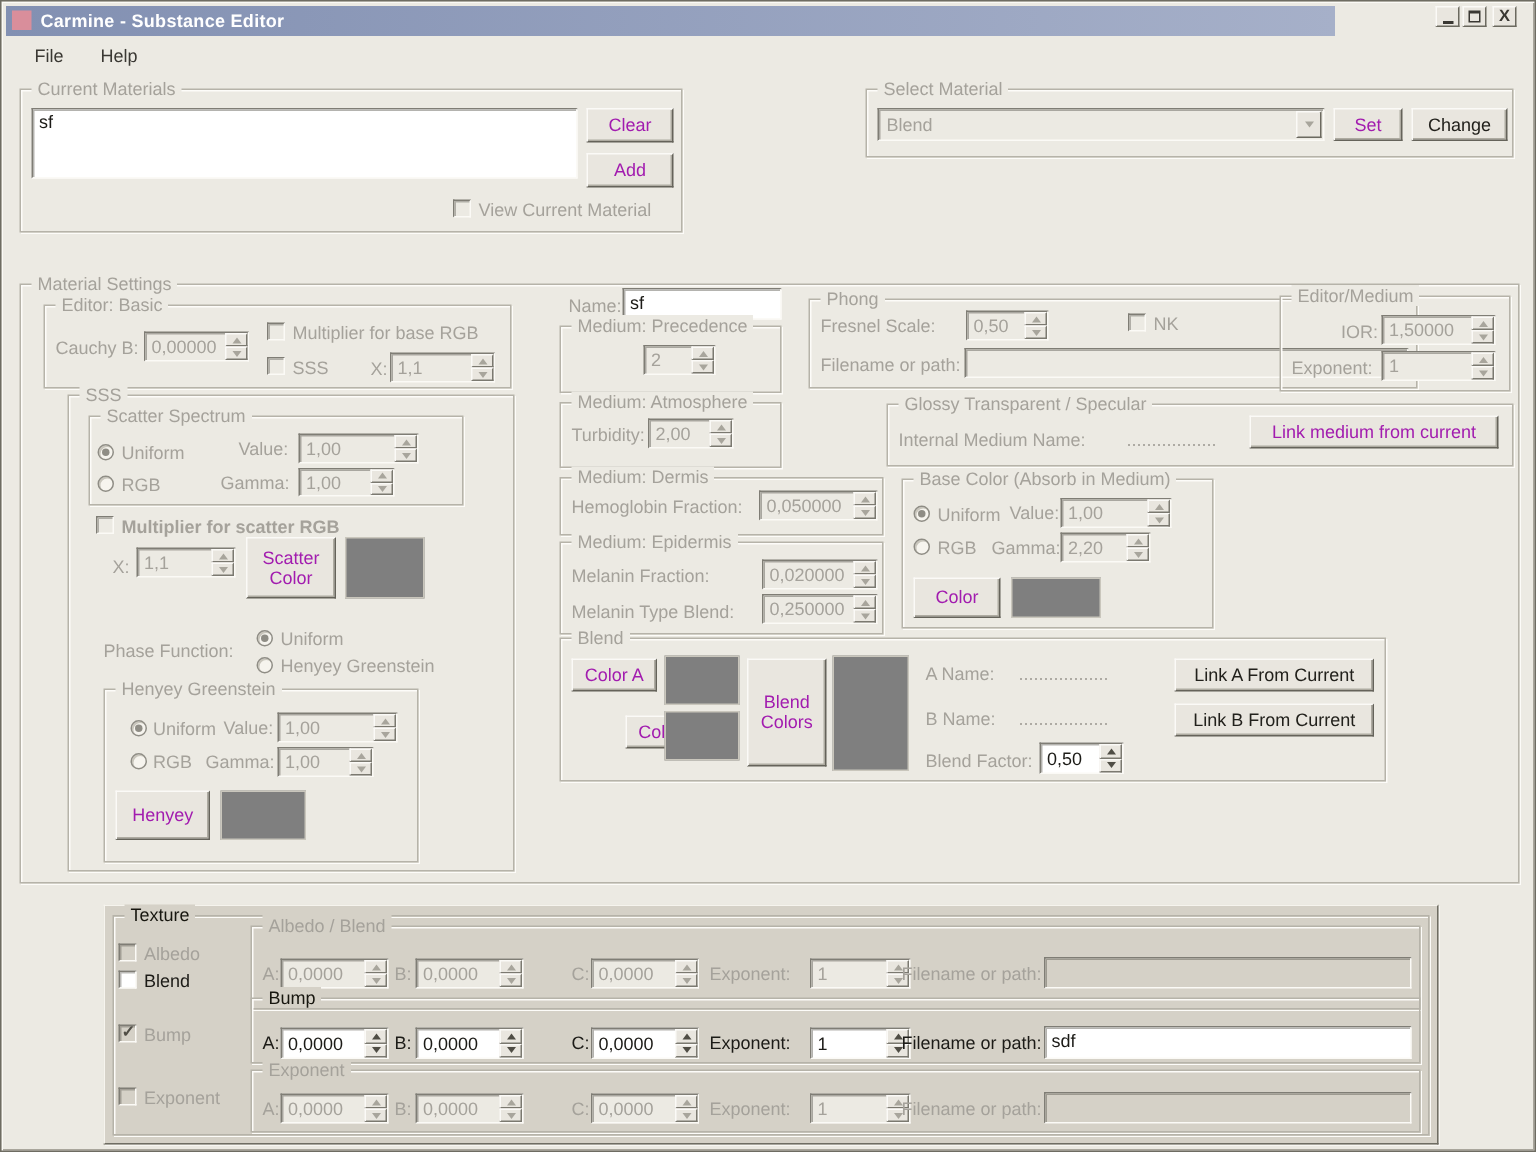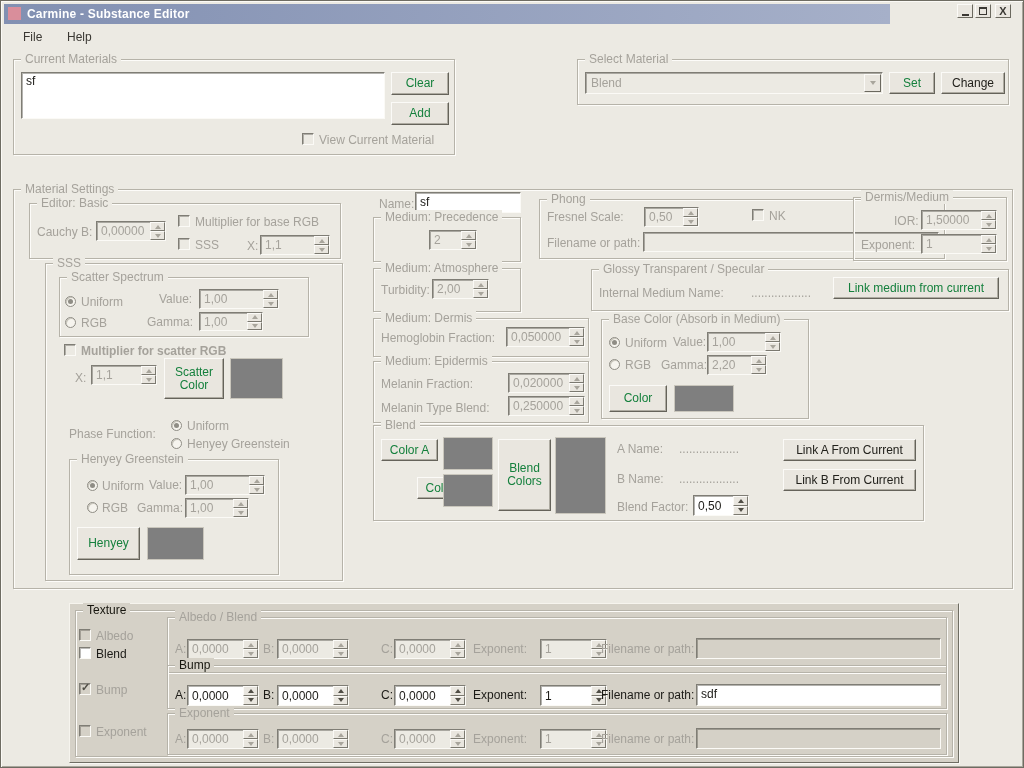--- a/index.html
+++ b/index.html
@@ -30,21 +30,21 @@
   .gl.en { color:#17160f; }
   .gl.t { background:#d5d1c7; }
 
   .lbl { position:absolute; color:#a5a29b; white-space:nowrap; line-height:14px; }
   .lbl.en { color:#1c1b17; }
 
   .btn { position:absolute; background:#e9e6df; color:#22211c; text-align:center;
     border:1px solid; border-color:#fbfaf7 #65635a #65635a #fbfaf7;
     box-shadow: inset -1px -1px 0 #aeab a1; box-shadow: inset -1px -1px 0 #aeaba1;
     display:flex; align-items:center; justify-content:center; line-height:13px; }
-  .btn.dis { color:#15803d; }
+  .btn.dis { color:#a21caf; }
 
   .sunken, .field, .spin, .listbox, .combo {
     border-top:1px solid #7f7d75; border-left:1px solid #7f7d75;
     border-bottom:1px solid #fbfaf6; border-right:1px solid #fbfaf6;
     box-shadow: inset 1px 1px 0 rgba(88,86,78,.45); }
   .field { position:absolute; background:#fff; color:#1c1b17; padding:2px 4px;
     overflow:hidden; white-space:nowrap; }
   .field.dis { background:transparent; color:#a5a29b; }
   .listbox { position:absolute; background:#fff; color:#1c1b17; padding:1px 4px; }
   .combo { position:absolute; background:#eceae3; color:#a5a29b; padding:3px 20px 2px 5px;
@@ -350,21 +350,21 @@
           <i class="td"></i>
         </div>
       </div>
     </div>
   <div class="cb" style="left:751px;top:208px;"></div>
   <div class="lbl" style="left:768px;top:208px;">NK</div>
   <div class="lbl" style="left:546px;top:235px;">Filename or path:</div>
   <div class="field dis" style="left:642px;top:231px;width:296px;height:20px;"></div>
 
   <div class="gb" style="left:852px;top:196px;width:154px;height:64px;">
-    <span class="gl">Dermis/Medium</span>
+    <span class="gl">Editor/Medium</span>
   </div>
   <div class="lbl" style="left:893px;top:213px;">IOR:</div>
   <div class="spin dis" style="left:920px;top:209px;width:76px;height:20px;">
     <div class="sf">1,50000</div>
   <div class="arr">
         <div class="sa">
           <i class="tu"></i>
         </div>
         <div class="sa">
           <i class="td"></i>

